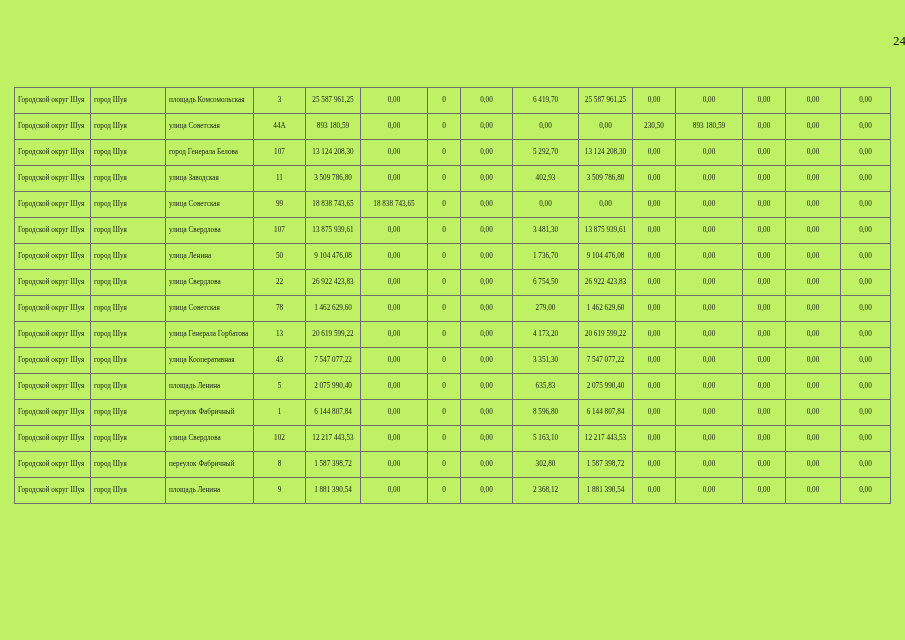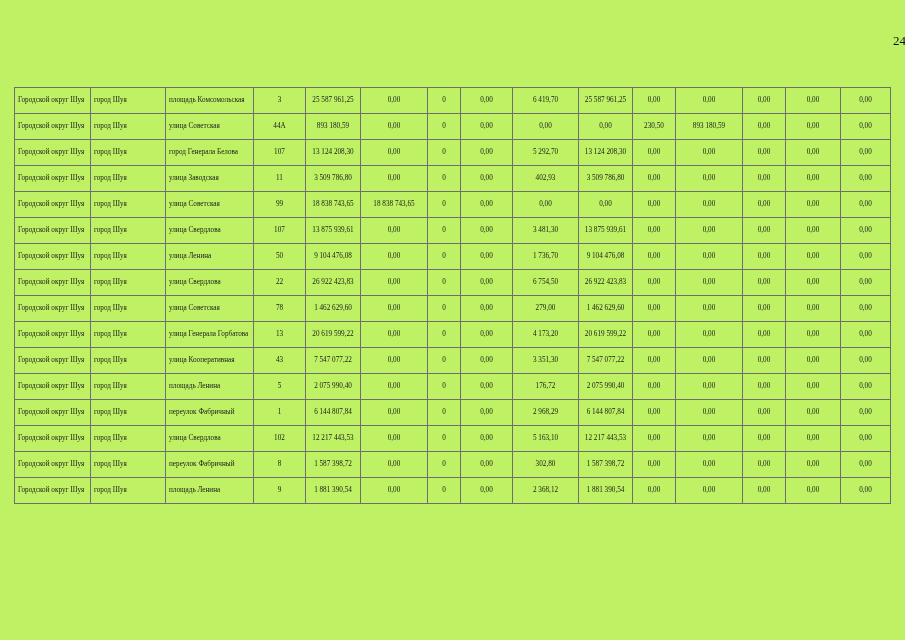--- a/index.html
+++ b/index.html
@@ -301,38 +301,38 @@
           </tr>
           <tr>
             <td class="left nowrapish">Городской округ Шуя</td>
             <td class="left nowrapish">город Шуя</td>
             <td class="left nowrapish">площадь Ленина</td>
             <td class="center">5</td>
             <td class="center">2 075 990,40</td>
             <td class="center">0,00</td>
             <td class="center">0</td>
             <td class="center">0,00</td>
-            <td class="center">176,72</td>
+            <td class="center">635,83</td>
             <td class="center">2 075 990,40</td>
             <td class="center">0,00</td>
             <td class="center">0,00</td>
             <td class="center">0,00</td>
             <td class="center">0,00</td>
             <td class="center">0,00</td>
           </tr>
           <tr>
             <td class="left nowrapish">Городской округ Шуя</td>
             <td class="left nowrapish">город Шуя</td>
             <td class="left nowrapish">переулок Фабричный</td>
             <td class="center">1</td>
             <td class="center">6 144 807,84</td>
             <td class="center">0,00</td>
             <td class="center">0</td>
             <td class="center">0,00</td>
-            <td class="center">2 968,29</td>
+            <td class="center">8 596,80</td>
             <td class="center">6 144 807,84</td>
             <td class="center">0,00</td>
             <td class="center">0,00</td>
             <td class="center">0,00</td>
             <td class="center">0,00</td>
             <td class="center">0,00</td>
           </tr>
           <tr>
             <td class="left nowrapish">Городской округ Шуя</td>
             <td class="left nowrapish">город Шуя</td>

